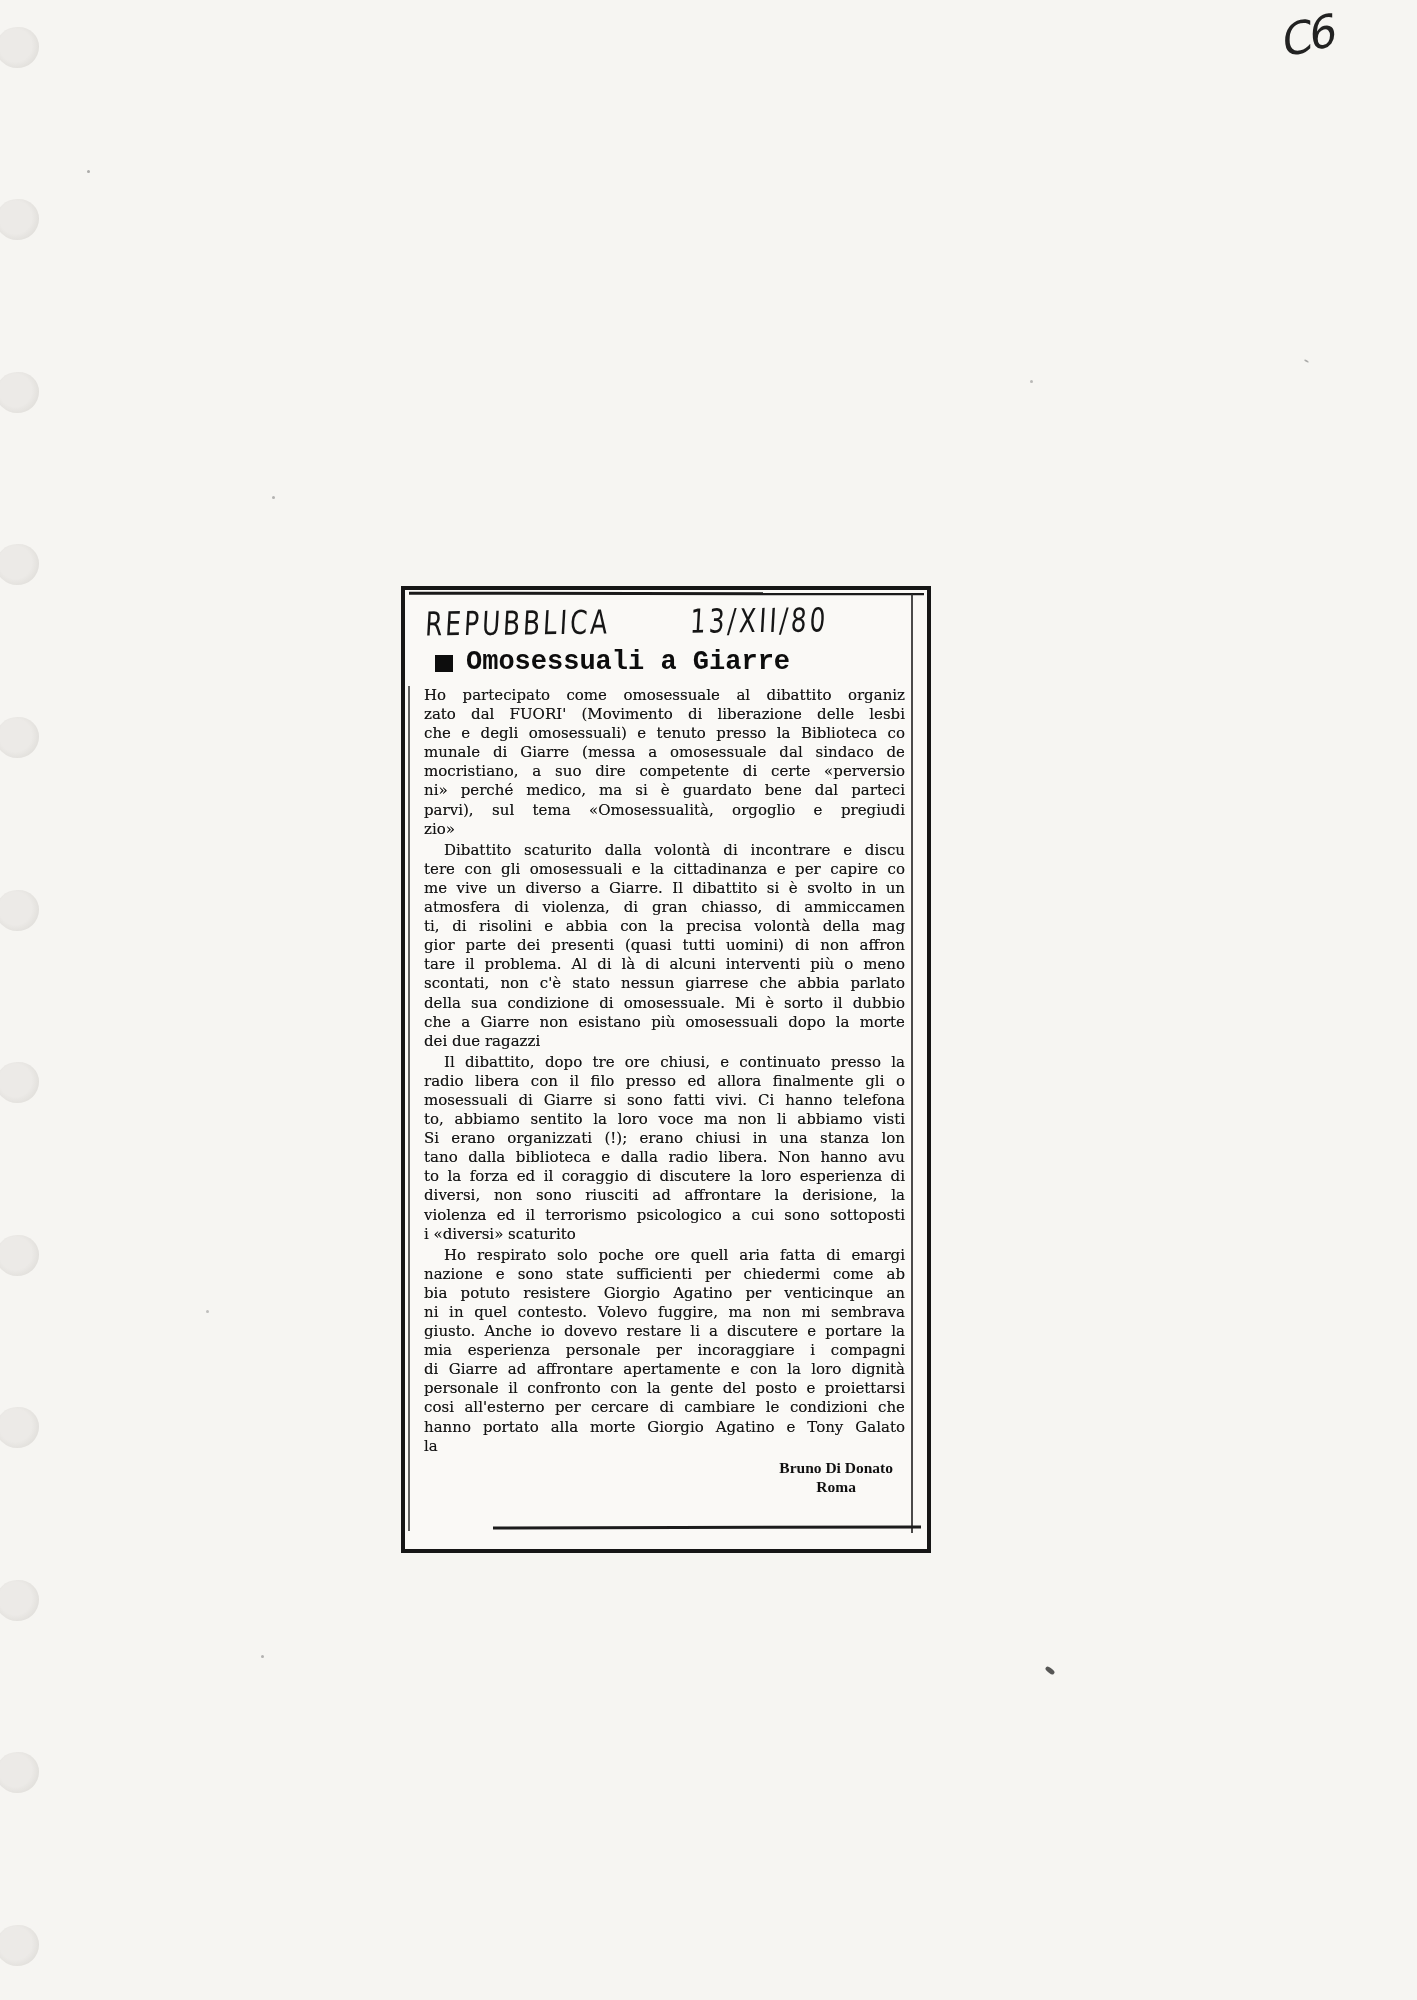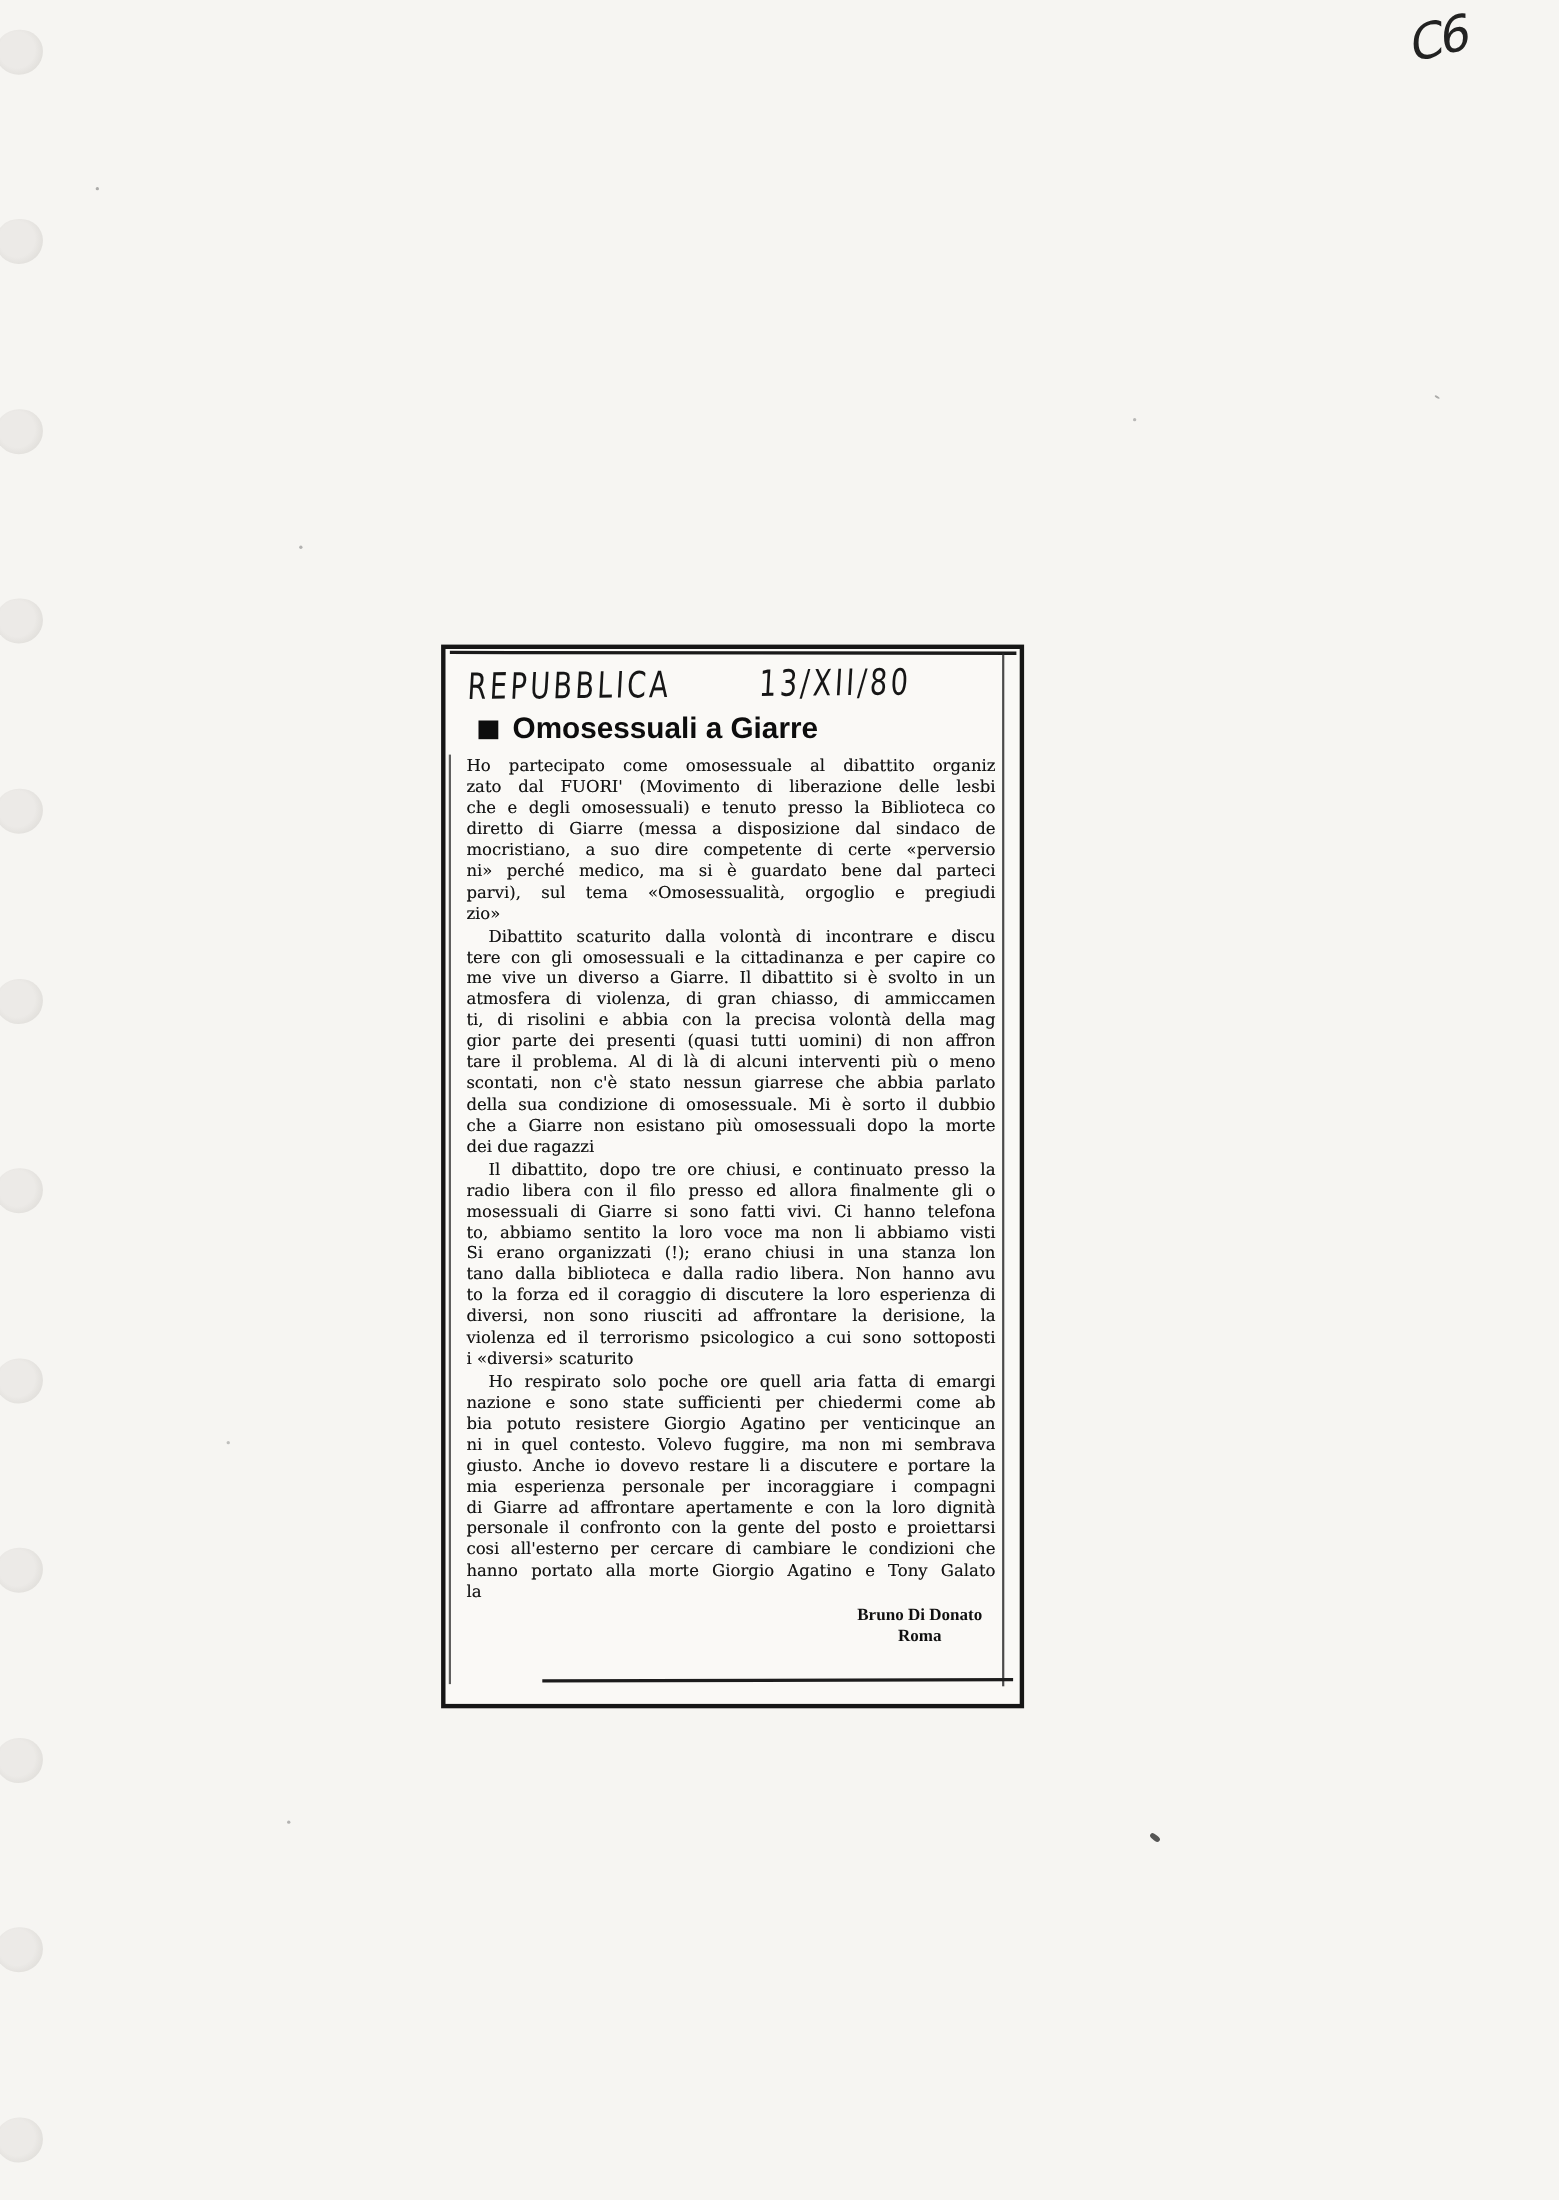--- a/index.html
+++ b/index.html
@@ -24,21 +24,21 @@
   .clip-left{position:absolute;left:3px;top:96px;bottom:18px;width:2px;background:#2c2c2c;opacity:.75;}
   .clip-bottomrule{position:absolute;bottom:21px;left:88px;right:6px;height:2.5px;background:#1c1c1c;
             transform:rotate(-0.15deg);}
   
   .hand-row{position:relative;margin-top:12px;padding-left:20px;display:flex;gap:18px;
             transform:rotate(-0.6deg);color:#161616;}
   .hand{font-family:"DejaVu Sans",sans-serif;font-size:33px;letter-spacing:4px;
         display:inline-block;transform:scaleX(0.75) skewX(-5deg);transform-origin:0 60%;}
   
   .headline{margin-top:6px;padding-left:30px;display:flex;align-items:center;gap:13px;
-            font-family:Liberation Sans, sans-serif;font-weight:bold;
+            font-family:Liberation Mono, monospace;font-weight:bold;
             font-size:27px;color:#0d0d0d;}
   .bullet{width:18px;height:17px;background:#0d0d0d;display:inline-block;margin-top:2px;}
   
   .body{margin-top:9px;padding:0 22px 0 19px;font-family:"DejaVu Serif",serif;
         font-size:15px;line-height:19.1px;color:#141414;
         text-shadow:0 0 .5px rgba(20,20,20,.55);}
   .para{margin:0 0 2px 0;}
   .tl{text-align:justify;text-align-last:justify;}
   .tl.lastline{text-align-last:left;}
   .tl.indent{text-indent:20px;}
@@ -89,21 +89,21 @@
     <div class="headline">
       <span class="bullet"></span>
       <span>Omosessuali a Giarre</span>
     </div>
 
     <div class="body">
         <div class="para">
           <div class="tl">Ho partecipato come omosessuale al dibattito organiz</div>
           <div class="tl">zato dal FUORI' (Movimento di liberazione delle lesbi</div>
           <div class="tl">che e degli omosessuali) e tenuto presso la Biblioteca co</div>
-          <div class="tl">diretto di Giarre (messa a disposizione dal sindaco de</div>
+          <div class="tl">munale di Giarre (messa a omosessuale dal sindaco de</div>
           <div class="tl">mocristiano, a suo dire competente di certe «perversio</div>
           <div class="tl">ni» perché medico, ma si è guardato bene dal parteci</div>
           <div class="tl">parvi), sul tema «Omosessualità, orgoglio e pregiudi</div>
           <div class="tl lastline">zio»</div>
         </div>
         <div class="para">
           <div class="tl indent">Dibattito scaturito dalla volontà di incontrare e discu</div>
           <div class="tl">tere con gli omosessuali e la cittadinanza e per capire co</div>
           <div class="tl">me vive un diverso a Giarre. Il dibattito si è svolto in un</div>
           <div class="tl">atmosfera di violenza, di gran chiasso, di ammiccamen</div>

